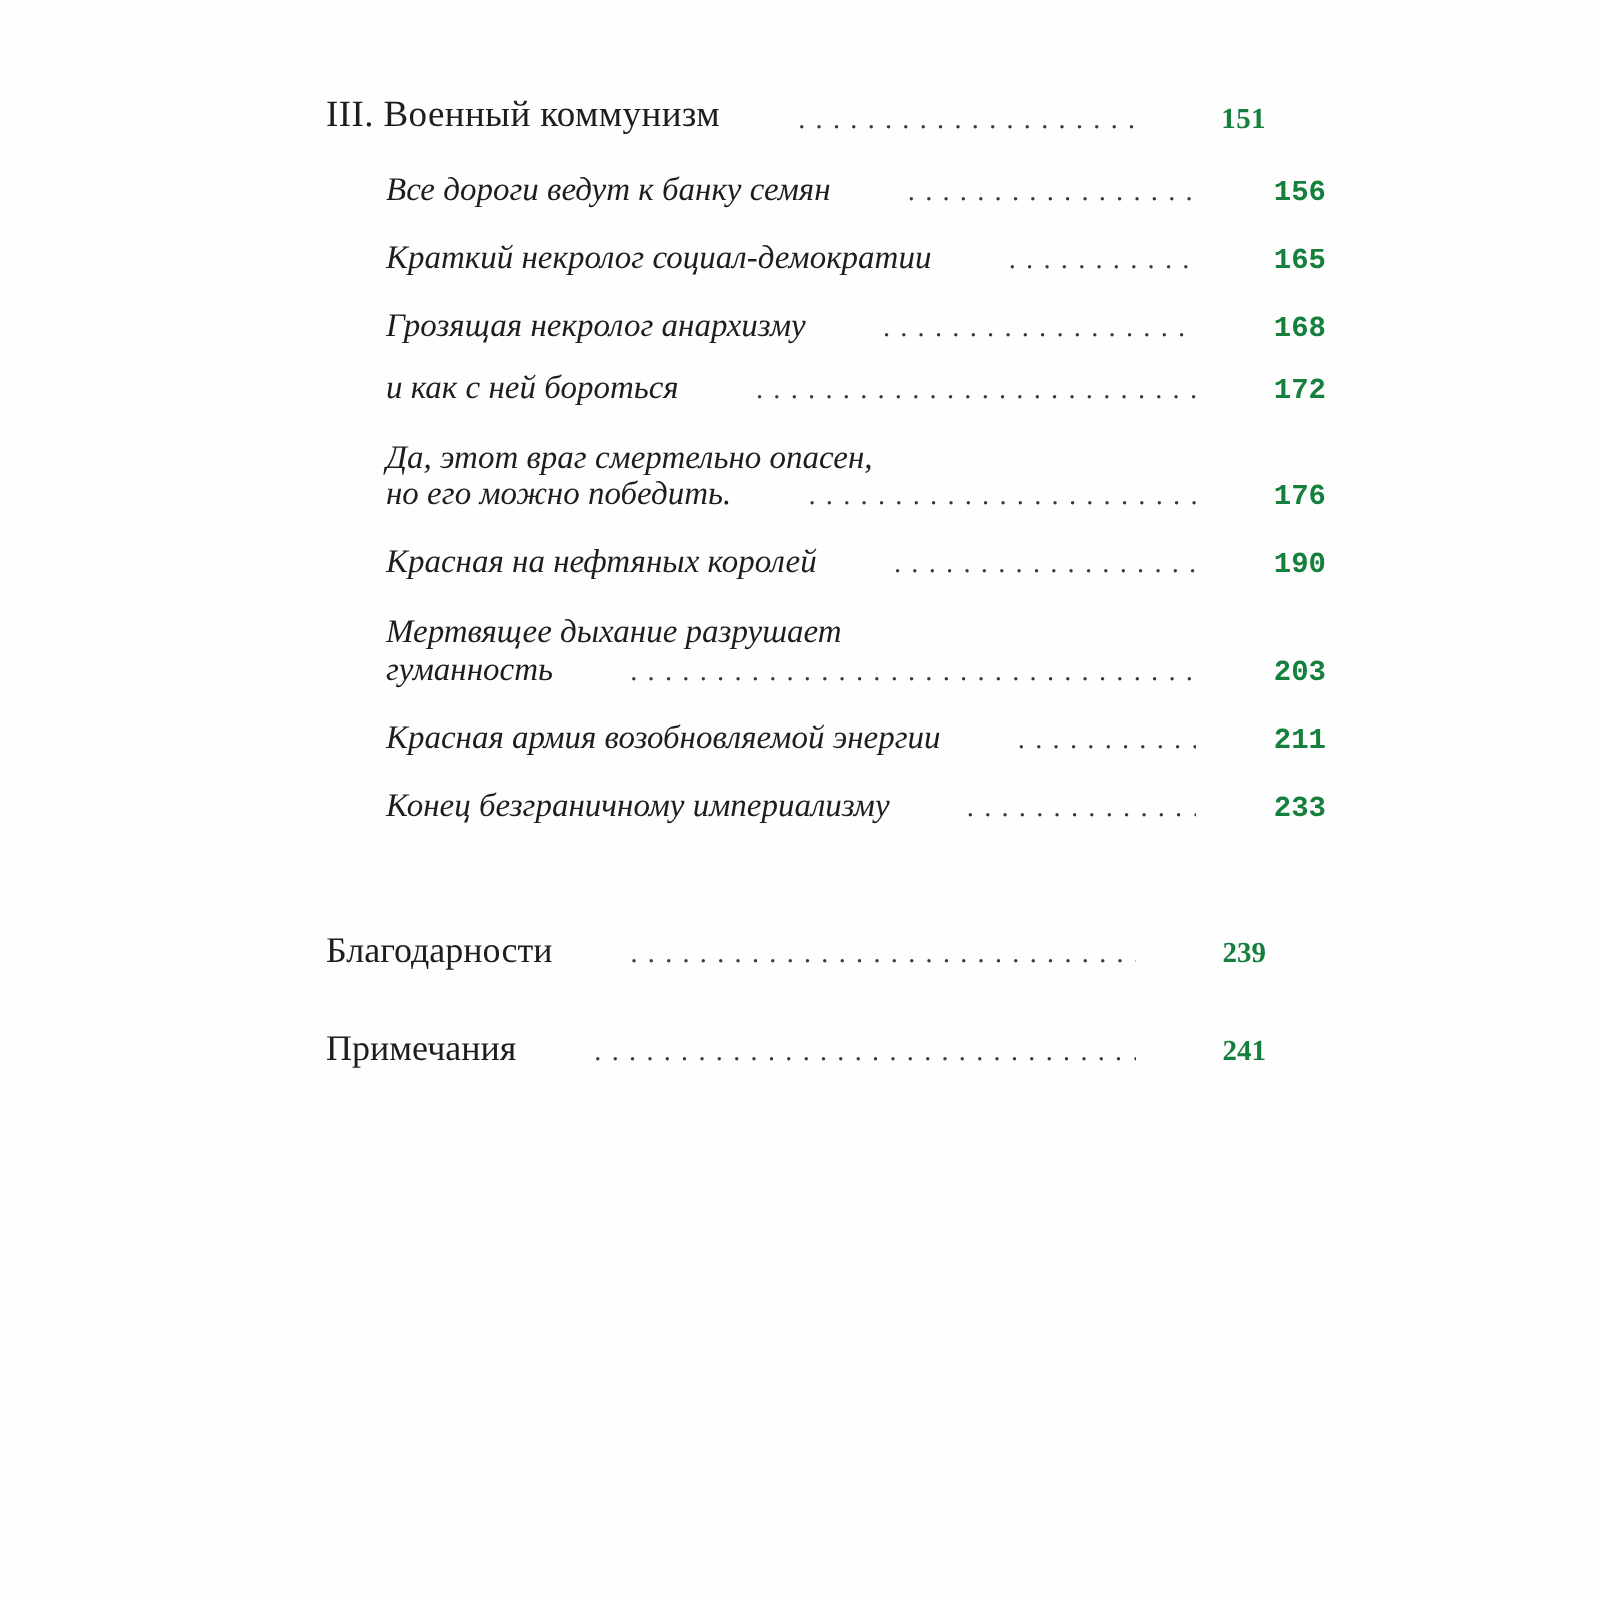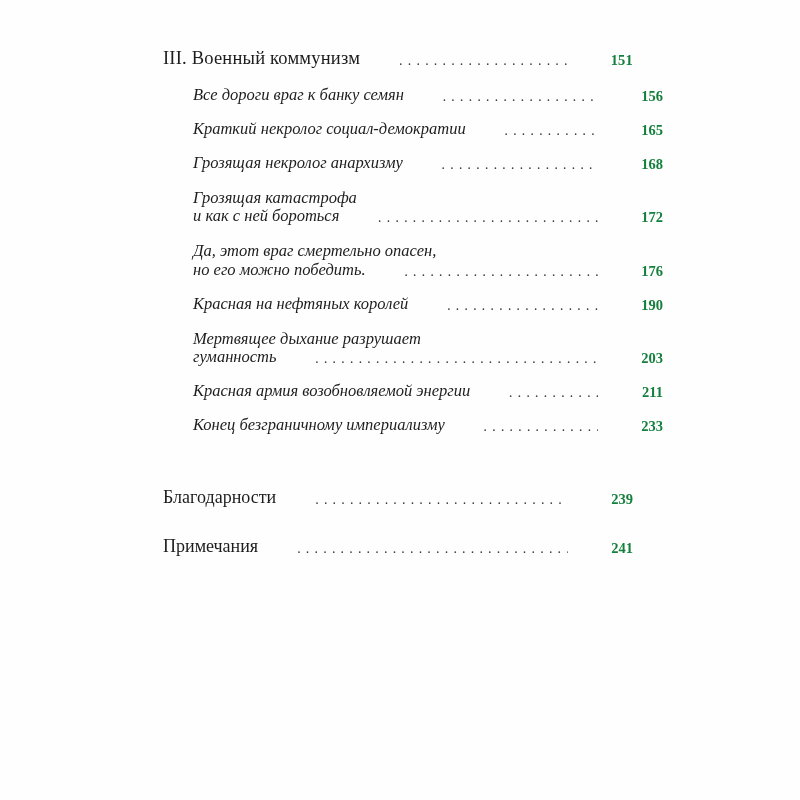--- a/index.html
+++ b/index.html
@@ -73,21 +73,21 @@
   .lvl1 .txt { font-style: normal; }
   .lvl1 .pg { font-size: 14.5px; }
 
   
   .lvl2 {
     font-size: 16.5px;
     font-style: italic;
     margin-left: 30px;
     margin-bottom: 14px;
   }
-  .lvl2 .pg { font-style: normal; }
+  .lvl2 .pg { font-style: normal; font-family: Liberation Mono, monospace; }
 
   
   .line-plain {
     font-size: 16.5px;
     font-style: italic;
     margin-left: 30px;
     white-space: pre;
     line-height: 1.35;
   }
   .sub-continued {
@@ -110,39 +110,38 @@
 <div class="page">
   <div class="toc">
 
     <div class="entry lvl1">
       <span class="txt">III. Военный коммунизм</span>
       <span class="leader"></span>
       <span class="pg">151</span>
     </div>
 
     <div class="entry lvl2">
-      <span class="txt">Все дороги враг к банку семян</span>
+      <span class="txt">Все дороги ведут к банку семян</span>
       <span class="leader"></span>
       <span class="pg">156</span>
     </div>
 
     <div class="entry lvl2">
       <span class="txt">Краткий некролог социал-демократии</span>
       <span class="leader"></span>
       <span class="pg">165</span>
     </div>
 
     <div class="entry lvl2">
       <span class="txt">Грозящая некролог анархизму</span>
       <span class="leader"></span>
       <span class="pg">168</span>
     </div>
 
     <div>
-      <div class="line-plain">Грозящая катастрофа</div>
       <div class="entry lvl2 sub-continued">
         <span class="txt">и как с ней бороться</span>
         <span class="leader"></span>
         <span class="pg">172</span>
       </div>
     </div>
 
     <div>
       <div class="line-plain">Да, этот враг смертельно опасен,</div>
       <div class="entry lvl2 sub-continued">

